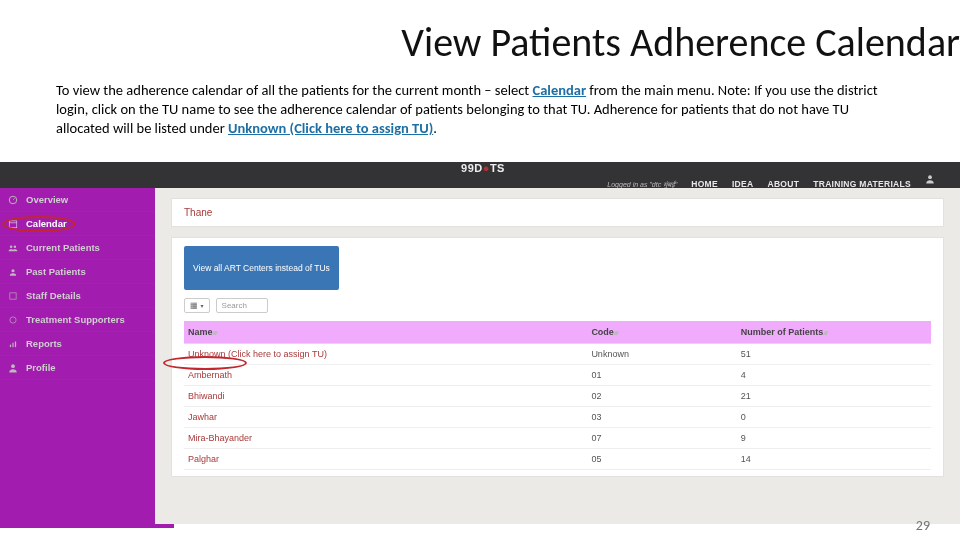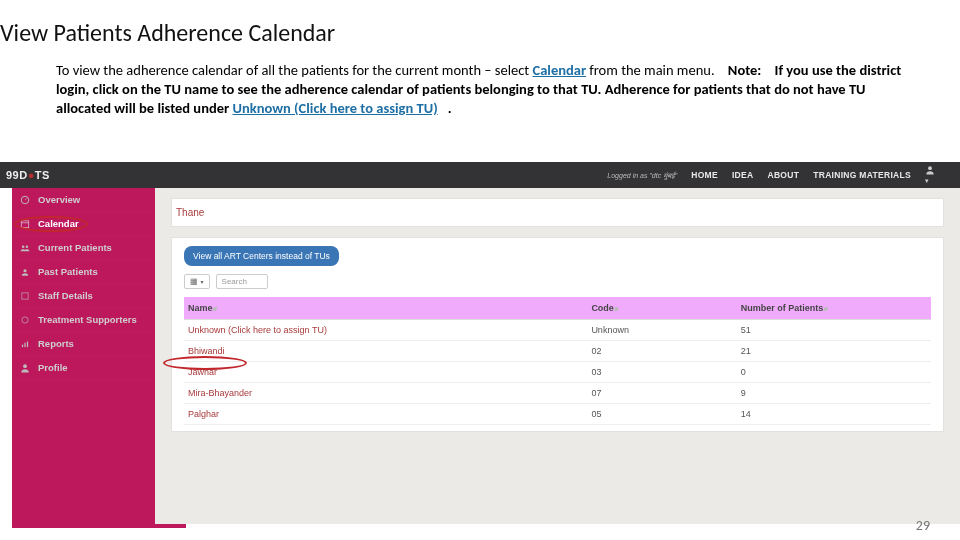--- a/index.html
+++ b/index.html
@@ -1,43 +1,43 @@
 <!DOCTYPE html>
 <html><head>
 <meta charset="utf-8">
 <style>
   * { box-sizing: border-box; margin: 0; padding: 0; }
   body { width: 960px; height: 540px; background: #fff; font-family: "Helvetica Neue", Arial, sans-serif; position: relative; overflow: hidden; }
-  .slide-title { font-family: Calibri, Arial, sans-serif; font-size: 24px; font-weight: 400; text-align: left; margin-top: 18px; color: #111; }
+  .slide-title { font-family: Calibri, Arial, sans-serif; font-size: 40px; font-weight: 400; text-align: right; margin-top: 18px; color: #111; }
   .slide-body { font-family: Calibri, Arial, sans-serif; font-size: 14.5px; line-height: 1.3; margin: 14px 56px 0 56px; color: #000; }
-  .slide-body b { font-weight: 700; margin-left: 10px; }
+  .slide-body b { font-weight: 400; }
   .link { color: #1d6fa5; text-decoration: underline; font-weight: 700; }
   .screenshot { position: absolute; left: 0; top: 162px; width: 960px; height: 362px; }
   
-  .topnav { position: absolute; left: 0; top: 0; width: 100%; height: 26px; background: #333335; color: #ddd; font-size: 9px; display: flex; align-items: center; }
+  .topnav { position: absolute; left: 0; top: 0; width: 100%; height: 26px; background: #333335; color: #ddd; font-size: 9px; display: flex; align-items: center; flex-direction: column; }
   .brand { margin-left: 6px; font-weight: 700; font-size: 11px; color: #eee; letter-spacing: 0.5px; }
   .brand .dots { color: #b03030; }
   .topnav-right { margin-left: auto; display: flex; align-items: center; gap: 14px; padding-right: 25px; }
   .logged { font-size: 7px; color: #bbb; font-style: italic; }
   .nav-link { color: #e8e8e8; font-size: 8.5px; font-weight: 700; letter-spacing: 0.3px; }
   .user-ico { width: 10px; height: 10px; }
   
-  .sidebar { position: absolute; left: 12px; top: 26px; width: 174px; height: 340px; background: #be185d; }
+  .sidebar { position: absolute; left: 0; top: 26px; width: 174px; height: 340px; background: #a21caf; }
   .sidebar-item { display: flex; align-items: center; height: 24px; padding-left: 8px; gap: 8px; color: #cfcfcf; font-size: 9.5px; font-weight: 600; border-bottom: 1px solid rgba(255,255,255,0.02); position: relative; }
   .sidebar-item .ico { width: 10px; height: 10px; display: inline-block; color: #bbb; }
   .sidebar-item.active { color: #fff; }
   .red-ellipse { position: absolute; border: 2px solid #c1272d; border-radius: 50%; pointer-events: none; }
   
   .mainpanel { position: absolute; left: 155px; top: 26px; right: 0; bottom: 0; background: #eceae7; }
   .card { background: #fff; margin: 10px 16px 0 16px; border: 1px solid #e3e1de; }
   .breadcrumb { padding: 6px 12px; font-size: 9px; color: #888; border-bottom: 1px solid #eee; }
   .breadcrumb .bc-active { color: #a83a3a; }
   .adh-title { font-family: Georgia, serif; font-size: 22px; font-weight: 300; color: #555; padding: 8px 12px 10px; }
-  .region { color: #a83a3a; font-size: 10px; padding: 8px 4px; }
-  .btn-blue { display: inline-block; background: #3a76b6; color: #fff; font-size: 8.5px; padding: 5px 9px; margin: 8px 0 6px 12px; border-radius: 8px; }
+  .region { color: #a83a3a; font-size: 10px; padding: 8px 12px; }
+  .btn-blue { display: inline-block; background: #3a76b6; color: #fff; font-size: 8.5px; padding: 17px 9px; margin: 8px 0 6px 12px; border-radius: 2px; }
   .toolbar { display: flex; align-items: center; gap: 6px; padding: 2px 12px 8px; }
   .grid-btn { border: 1px solid #ccc; padding: 2px 5px; font-size: 8px; color: #666; border-radius: 2px; display: flex; align-items: center; gap: 3px; }
   .search { border: 1px solid #ccc; font-size: 8px; color: #999; padding: 2px 5px; width: 52px; border-radius: 2px; }
   .tbl { width: calc(100% - 24px); margin: 0 12px; border-collapse: collapse; font-size: 9px; }
   .tbl th { text-align: left; font-weight: 700; color: #444; border-bottom: 1px solid #ddd; padding: 6px 4px; background: #f0abfc; }
   .tbl th.sort::after { content: " \25B4\25BE"; color: #bbb; font-size: 7px; letter-spacing: -2px; }
   .tbl td { padding: 5px 4px; border-bottom: 1px solid #eee; color: #555; }
   .tbl td.name { color: #a83a3a; }
   .page-num { position: absolute; right: 30px; bottom: 6px; font-family: Calibri, Arial, sans-serif; font-size: 14px; color: #747474; }
   svg { display: block; }
@@ -167,20 +167,25 @@
           <th class="sort">Number of Patients</th>
         </tr>
           </thead>
         <tbody>
           <tr>
               <td class="name">Unknown (Click here to assign TU)</td>
               <td>Unknown</td>
               <td>51</td>
             </tr>
           <tr>
+              <td class="name">Ambernath</td>
+              <td>01</td>
+              <td>4</td>
+            </tr>
+          <tr>
               <td class="name">Bhiwandi</td>
               <td>02</td>
               <td>21</td>
             </tr>
           <tr>
               <td class="name">Jawhar</td>
               <td>03</td>
               <td>0</td>
             </tr>
           <tr style="position:relative;">

